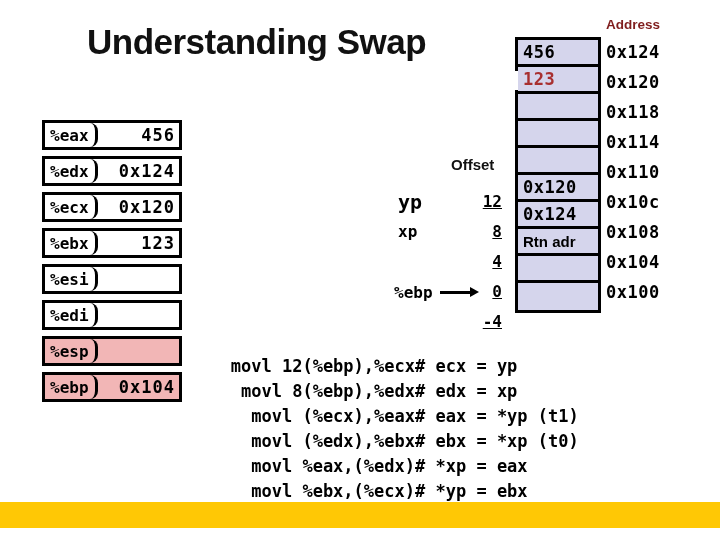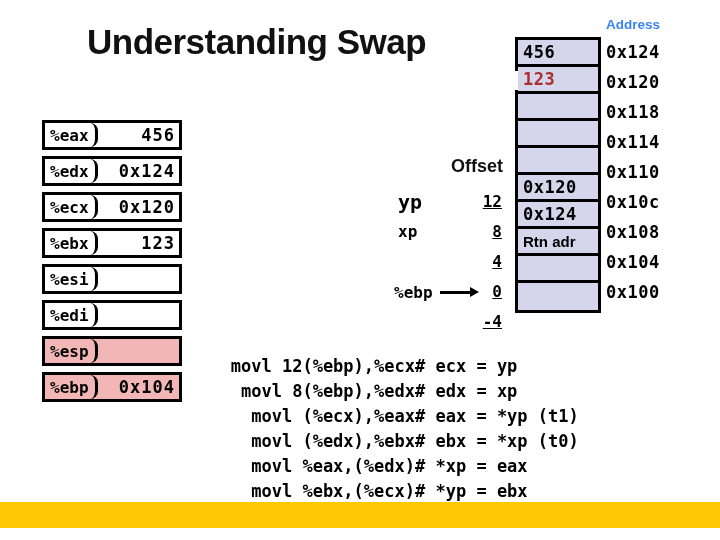--- a/index.html
+++ b/index.html
@@ -43,26 +43,26 @@
   }
   .mem-cell:last-child { border-bottom:none; }
   .mem-cell.sans { font-family:"Liberation Sans", sans-serif; font-weight:bold; font-size:15px; letter-spacing:0; }
   .red { color:#a82f2f; }
   
   .pasted::before {
     content:""; position:absolute; left:-3px; top:4px; width:3px; height:19px; background:#fff;
   }
 
   
-  .addr-header { position:absolute; left:606px; top:17px; font-size:13.5px; font-weight:bold; color:#3b82f6; }
+  .addr-header { position:absolute; left:606px; top:17px; font-size:13.5px; font-weight:bold; color:#7f1d1d; }
   .addr-list { position:absolute; left:606px; top:37px; }
   .addr-item { height:30px; line-height:30px; font-size:17px; letter-spacing:0.5px; }
 
   
-  .offset-header { position:absolute; left:451px; top:156px; font-size:18px; font-weight:bold; color:#111; }
+  .offset-header { position:absolute; left:451px; top:156px; font-size:15px; font-weight:bold; color:#111; }
   .offset-list { position:absolute; left:440px; top:187px; width:62px; text-align:right; }
   .offset-item { height:30px; line-height:30px; font-size:16px;text-decoration:underline; }
   .param-yp { position:absolute; left:398px; top:187px; height:30px; line-height:30px; font-size:20px; }
   .param-xp { position:absolute; left:398px; top:217px; height:30px; line-height:30px; font-size:16px; }
 
   
   .ebp-pointer { position:absolute; left:394px; top:277px; height:30px; display:flex; align-items:center; }
   .ebp-pointer .lbl { font-size:16px; }
   .arrow-right { display:flex; align-items:center; margin-left:7px; }
   .arrow-shaft { width:30px; height:3px; background:#000; }

